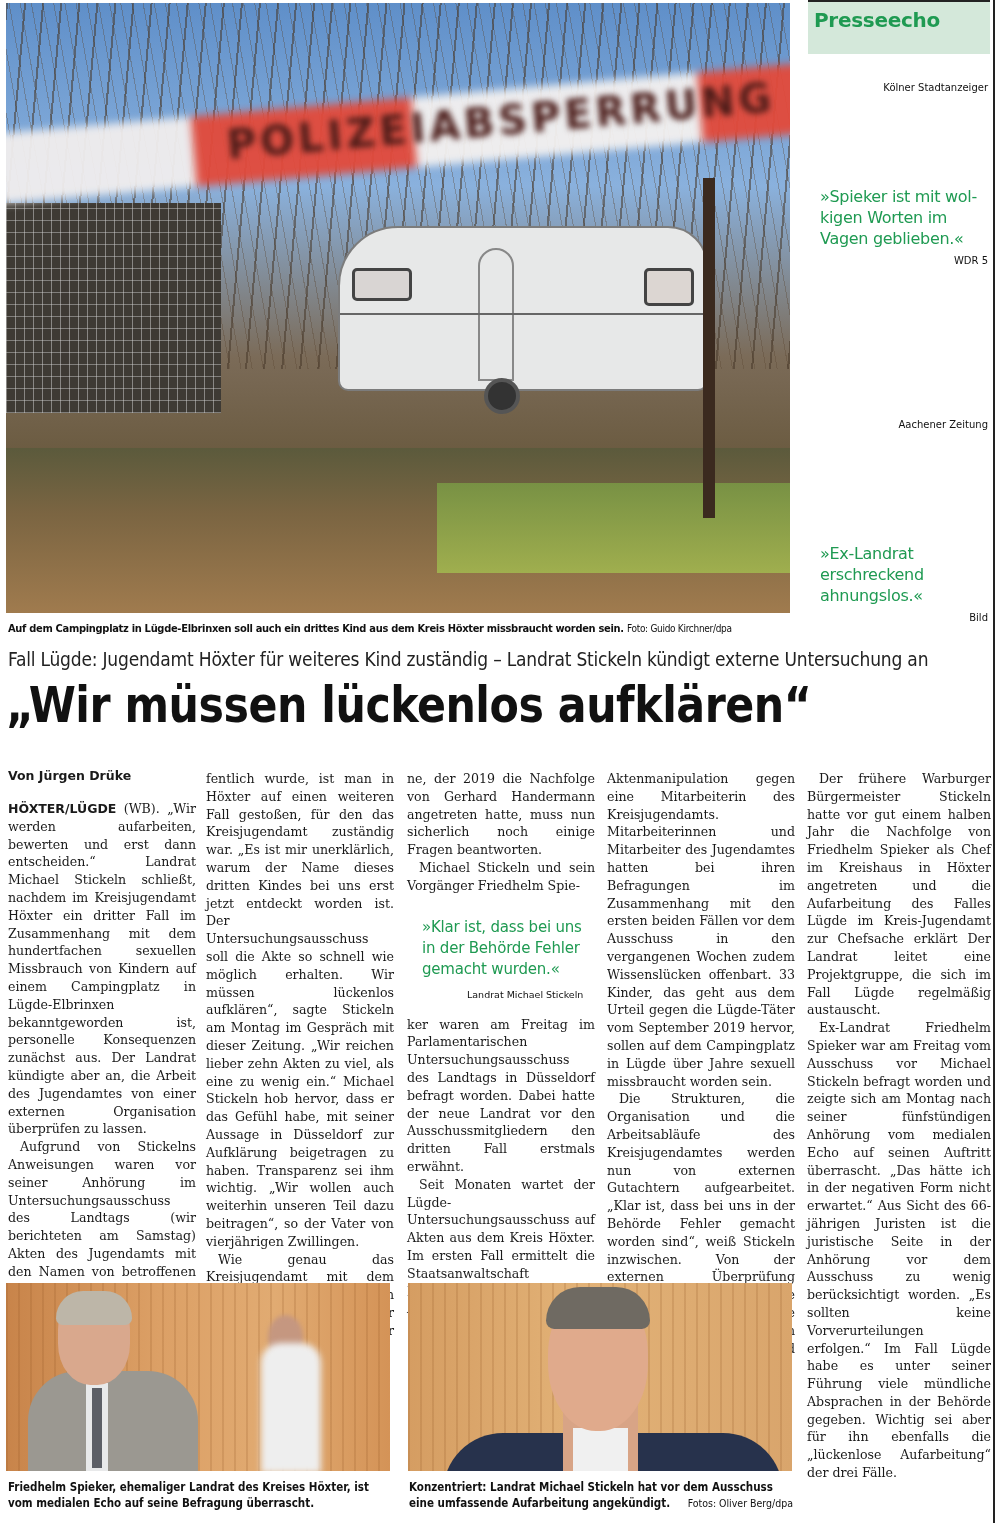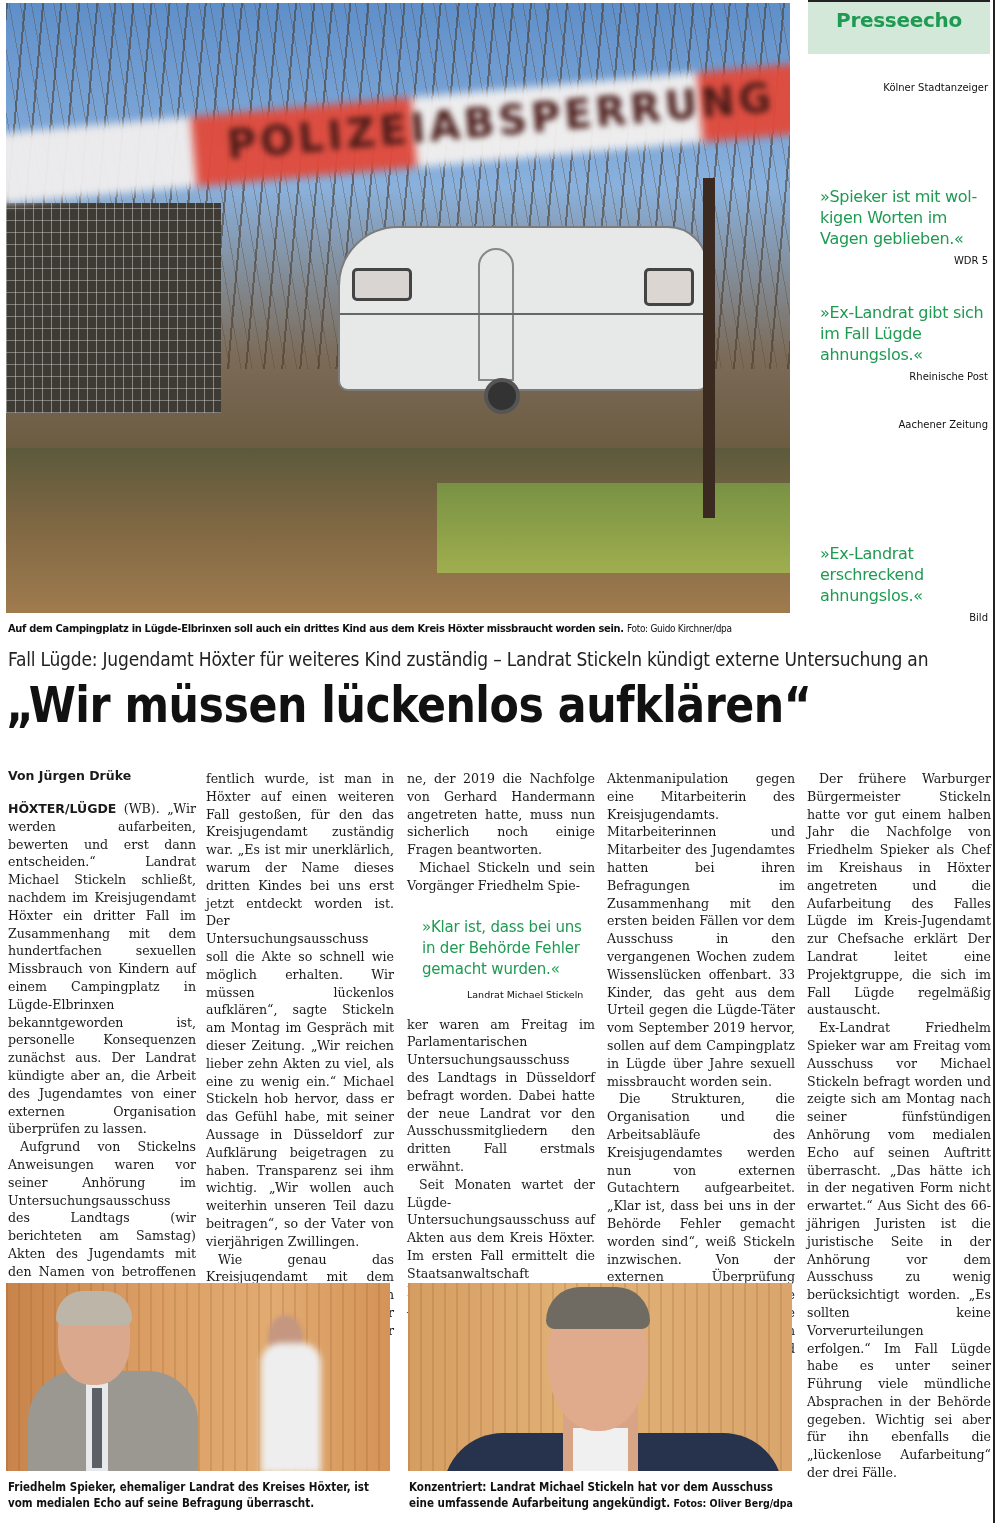--- a/index.html
+++ b/index.html
@@ -36,21 +36,21 @@
   .hero .wheel { position: absolute; left: 478px; top: 375px; width: 36px; height: 36px; border-radius: 50%; background: #333; border: 4px solid #555; }
   .hero .post { position: absolute; left: 697px; top: 175px; width: 12px; height: 340px; background: #3b2a1f; }
 
   .hero-caption { position: absolute; left: 8px; top: 622px; width: 790px; font: bold 11px "DejaVu Sans Condensed", "DejaVu Sans", sans-serif;
           color: #111; white-space: nowrap; letter-spacing: -0.3px; }
   .hero-caption .credit { font-weight: normal; font-size: 10px; }
 
   
   .presse { position: absolute; left: 808px; top: 0; width: 182px; height: 630px; }
   .presse-head { width: 182px; height: 54px; background: #d4e8da; border-top: 2px solid #222; padding: 6px 6px; }
-  .presse-title { font: bold 20px "DejaVu Sans", sans-serif; color: #1f9a52; letter-spacing: -0.3px; text-align: center; }
+  .presse-title { font: bold 20px "DejaVu Sans", sans-serif; color: #1f9a52; letter-spacing: -0.3px; }
   .presse-item { position: absolute; left: 12px; width: 170px; }
   .presse-quote { font: 16px/21px "DejaVu Sans", sans-serif; color: #1f9a52; letter-spacing: -0.3px; }
   .presse-source { text-align: right; font: 10px "DejaVu Sans", sans-serif; color: #111; margin-top: 6px; padding-right: 2px; }
 
   
   .kicker { position: absolute; left: 8px; top: 648px; width: 985px; font: 19px "DejaVu Sans Condensed", "DejaVu Sans", sans-serif; color: #222; white-space: nowrap; letter-spacing: -0.2px; }
   .headline { position: absolute; left: 6px; top: 676px; width: 985px; font: bold 50px "DejaVu Sans Condensed", "DejaVu Sans", sans-serif;
           color: #111; white-space: nowrap; letter-spacing: -0.5px; transform: scaleX(0.95); transform-origin: left; }
 
   
@@ -78,21 +78,21 @@
   .p1-bg-head { position: absolute; left: 262px; top: 32px; width: 35px; height: 45px; background: #c59780; border-radius: 50%; filter: blur(2px); }
   .p2-body { position: absolute; left: 35px; top: 150px; width: 340px; height: 60px; background: #27324c; border-radius: 60px 60px 0 0; }
   .p2-neck { position: absolute; left: 155px; top: 120px; width: 75px; height: 70px; background: #d8a486; }
   .p2-collar { position: absolute; left: 165px; top: 145px; width: 55px; height: 50px; background: #f0f0f0; }
   .p2-head { position: absolute; left: 140px; top: 8px; width: 100px; height: 140px; background: #e0aa8c; border-radius: 45% 45% 48% 48%; }
   .p2-hair { position: absolute; left: 138px; top: 4px; width: 104px; height: 42px; background: #6f6a62; border-radius: 50px 50px 12px 12px; }
 
   .photo-caption { position: absolute; top: 1480px; width: 384px; font: bold 11.5px/15.5px "DejaVu Sans Condensed", "DejaVu Sans", sans-serif; color: #111; }
   .cap1 { left: 8px; }
   .cap2 { left: 409px; }
-  .cap2 .credit { float: right; font-weight: bold; font-size: 10.5px; }
+  .cap2 .credit { float: right; font-weight: normal; font-size: 10.5px; }
 </style>
 </head>
 <body>
 
 <div class="right-border"></div>
 
 <div class="hero" title="Campingplatz mit Wohnwagen hinter Polizeiabsperrung">
   <div class="trees"></div>
   <div class="fence"></div>
   <div class="ground"></div>
@@ -116,24 +116,20 @@
 <div class="presse">
   <div class="presse-head">
     <div class="presse-title">Presseecho</div>
   </div>
   <div class="presse-item" style="top:76px">
     <div class="presse-source">Kölner Stadtanzeiger</div>
   </div>
   <div class="presse-item" style="top:186px">
     <div class="presse-quote">»Spieker ist mit wol­kigen Worten im Vagen geblieben.«</div>
     <div class="presse-source">WDR 5</div>
-  </div>
-  <div class="presse-item" style="top:302px">
-    <div class="presse-quote">»Ex-Landrat gibt sich im Fall Lügde ahnungslos.«</div>
-    <div class="presse-source">Rheinische Post</div>
   </div>
   <div class="presse-item" style="top:413px">
     <div class="presse-source">Aachener Zeitung</div>
   </div>
   <div class="presse-item" style="top:543px">
     <div class="presse-quote">»Ex-Landrat erschreckend ahnungslos.«</div>
     <div class="presse-source">Bild</div>
   </div>
 </div>
 

